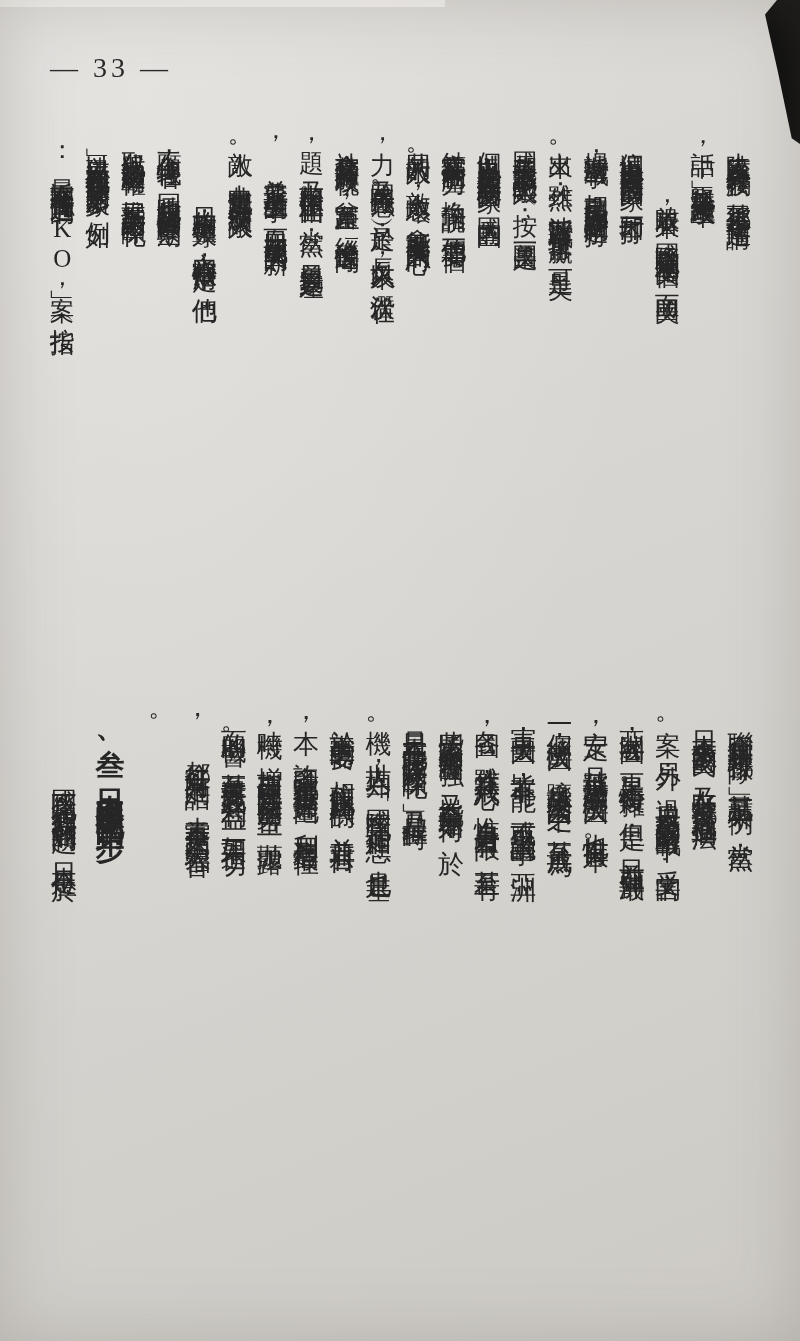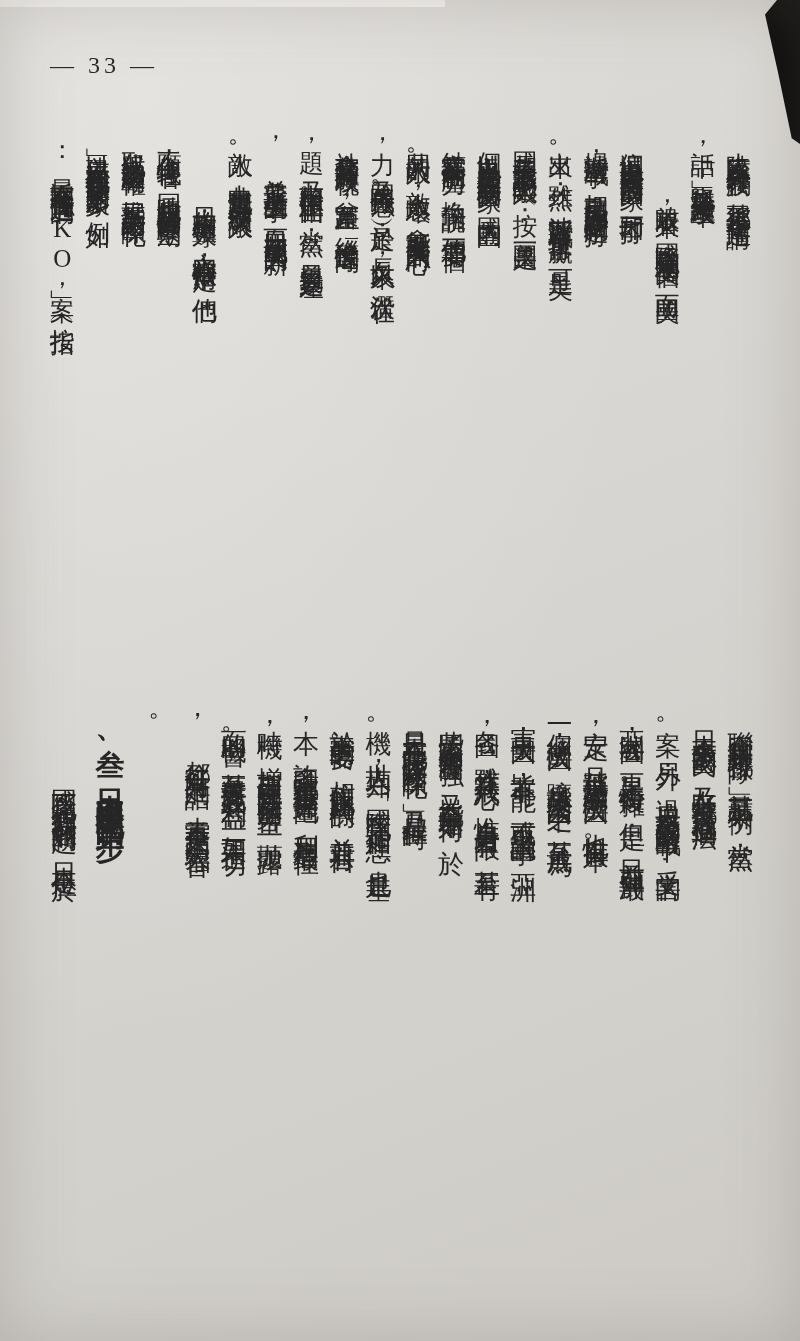--- a/index.html
+++ b/index.html
@@ -29,21 +29,21 @@
     background: rgba(248,247,243,0.85);
   }
   .scan-corner {
     position: absolute; top: 0; right: 0;
     width: 46px; height: 144px;
     background: #0c0c0c;
     clip-path: polygon(50% 0, 100% 0, 100% 100%, 82% 96%, 52% 50%, 24% 10%);
   }
   .page-number {
     position: absolute; top: 52px; left: 50px;
-    font-size: 24px; letter-spacing: 4px;
+    font-size: 28px; letter-spacing: 4px;
     color: #2a2a2a;
     white-space: nowrap;
   }
   .vtext {
     position: absolute;
     writing-mode: vertical-rl;
     text-orientation: upright;
     white-space: nowrap;
   }
   .vline {

